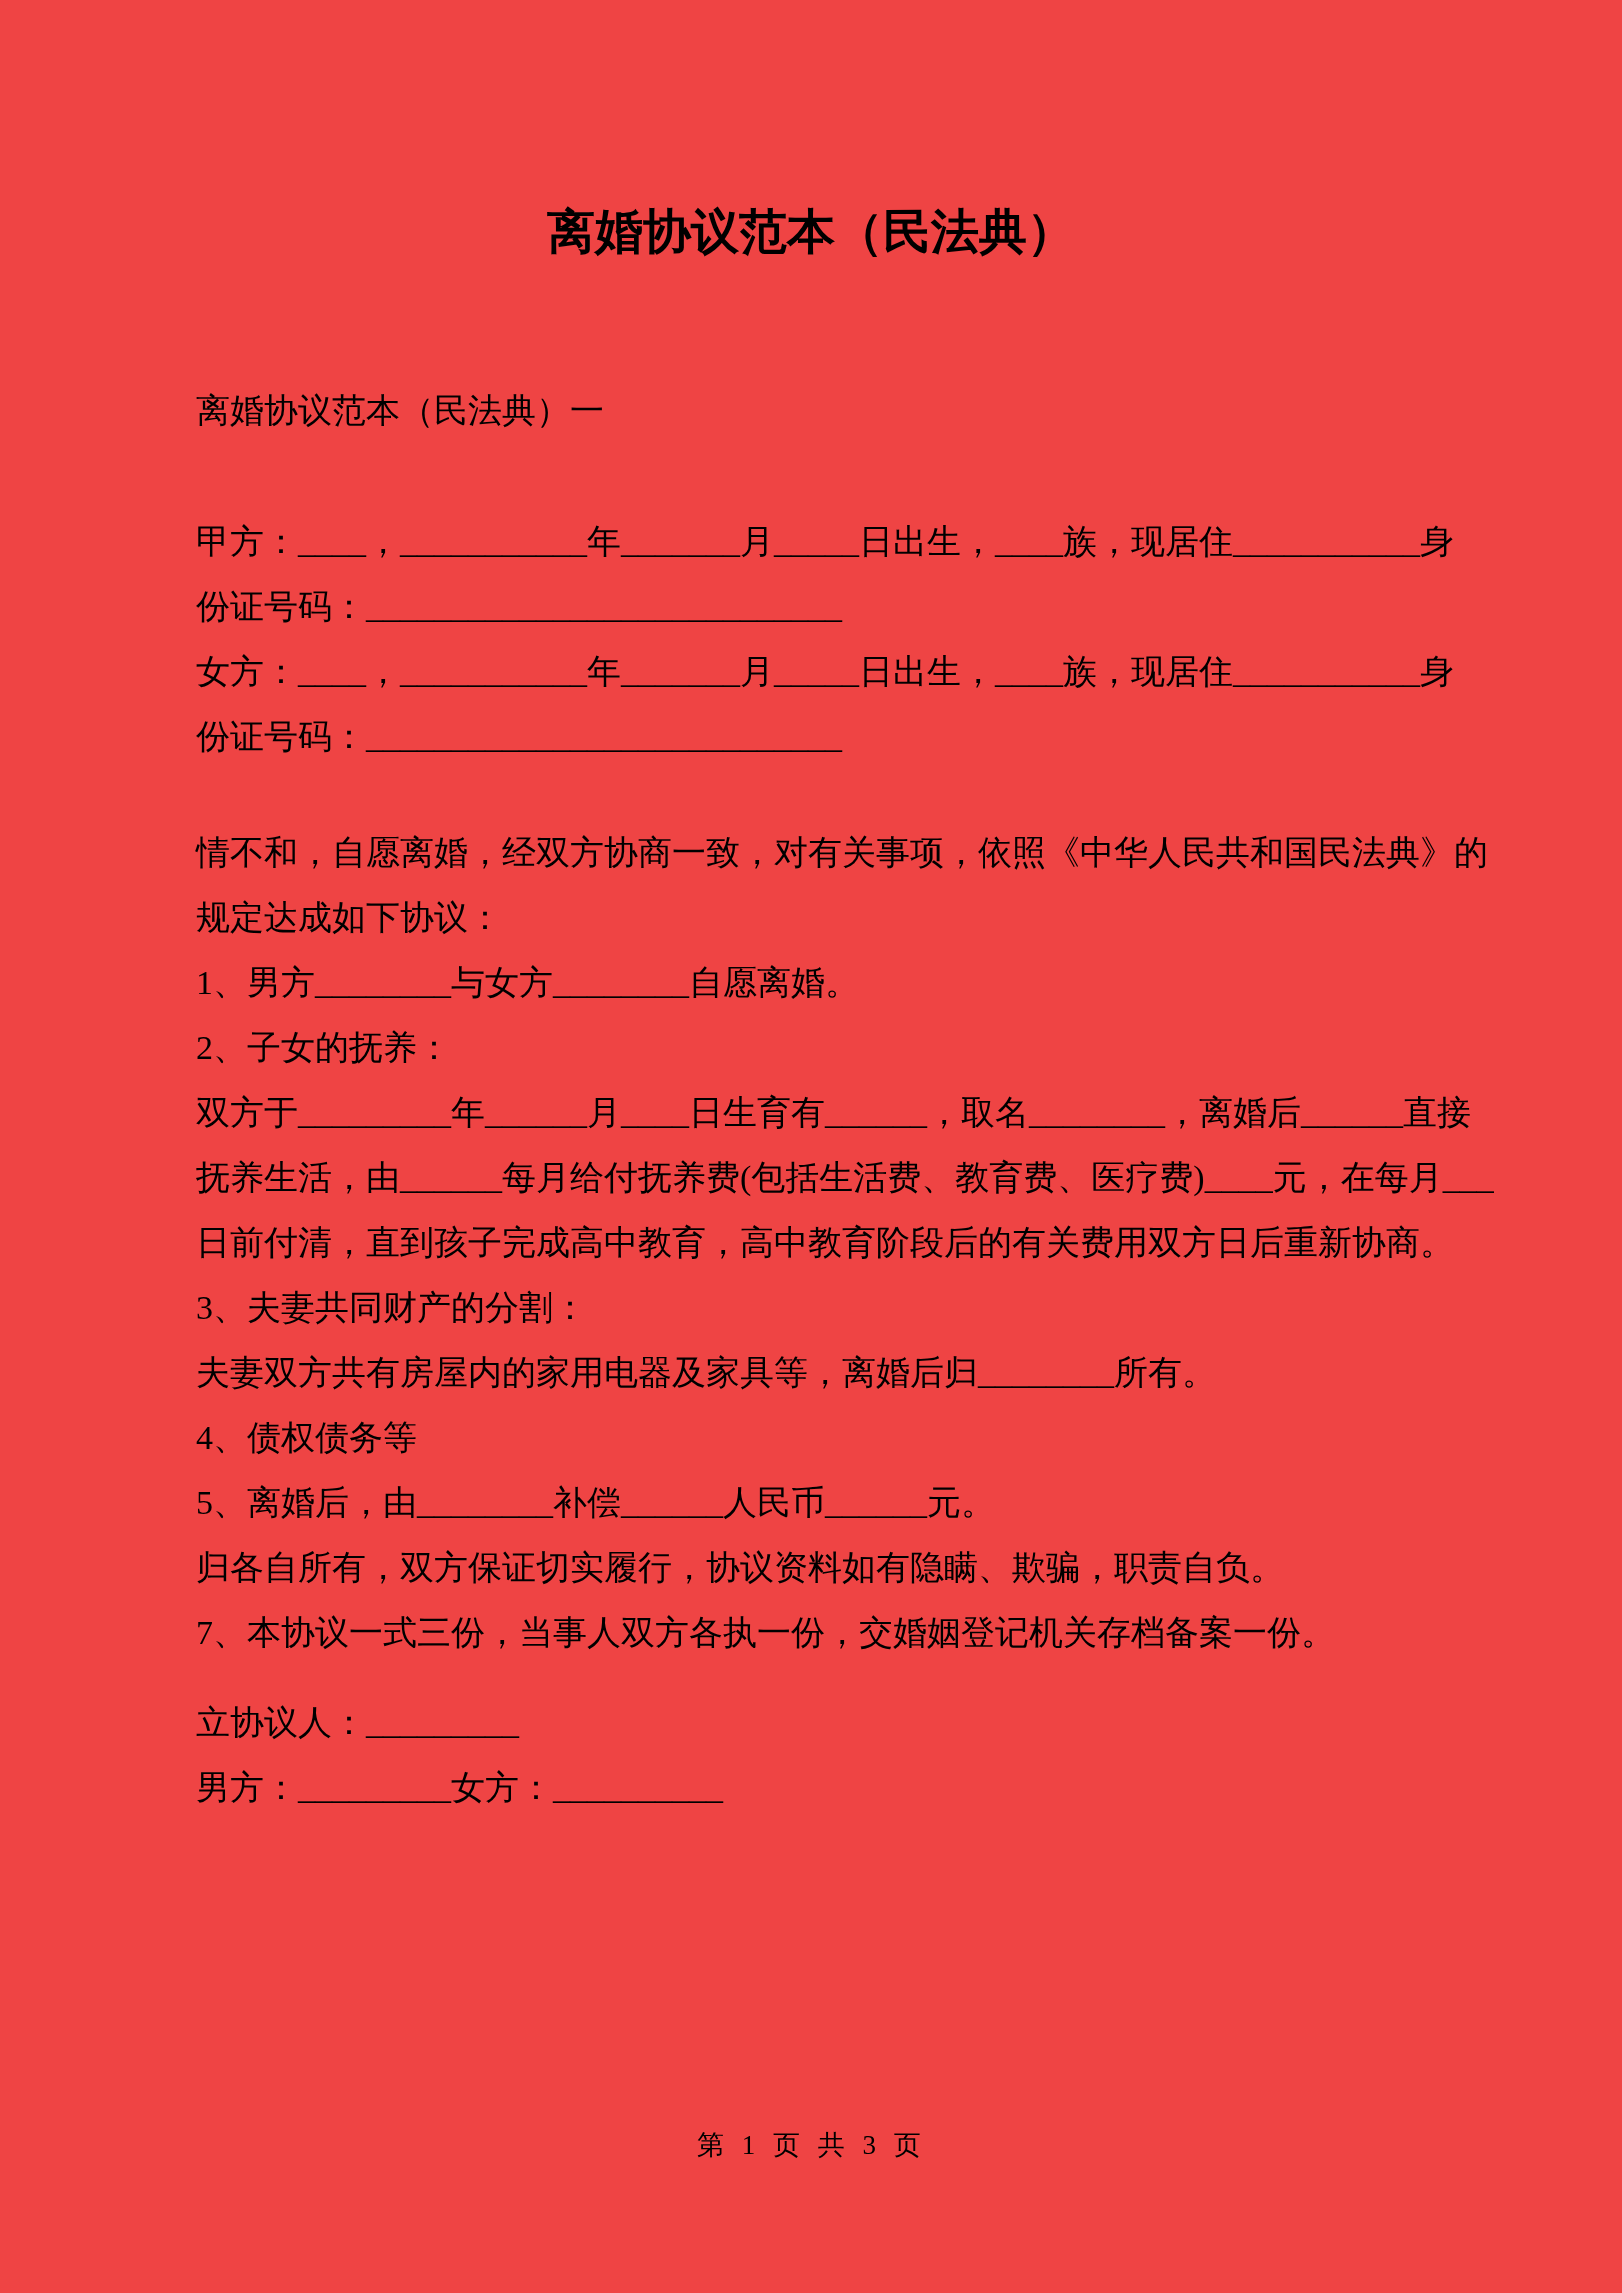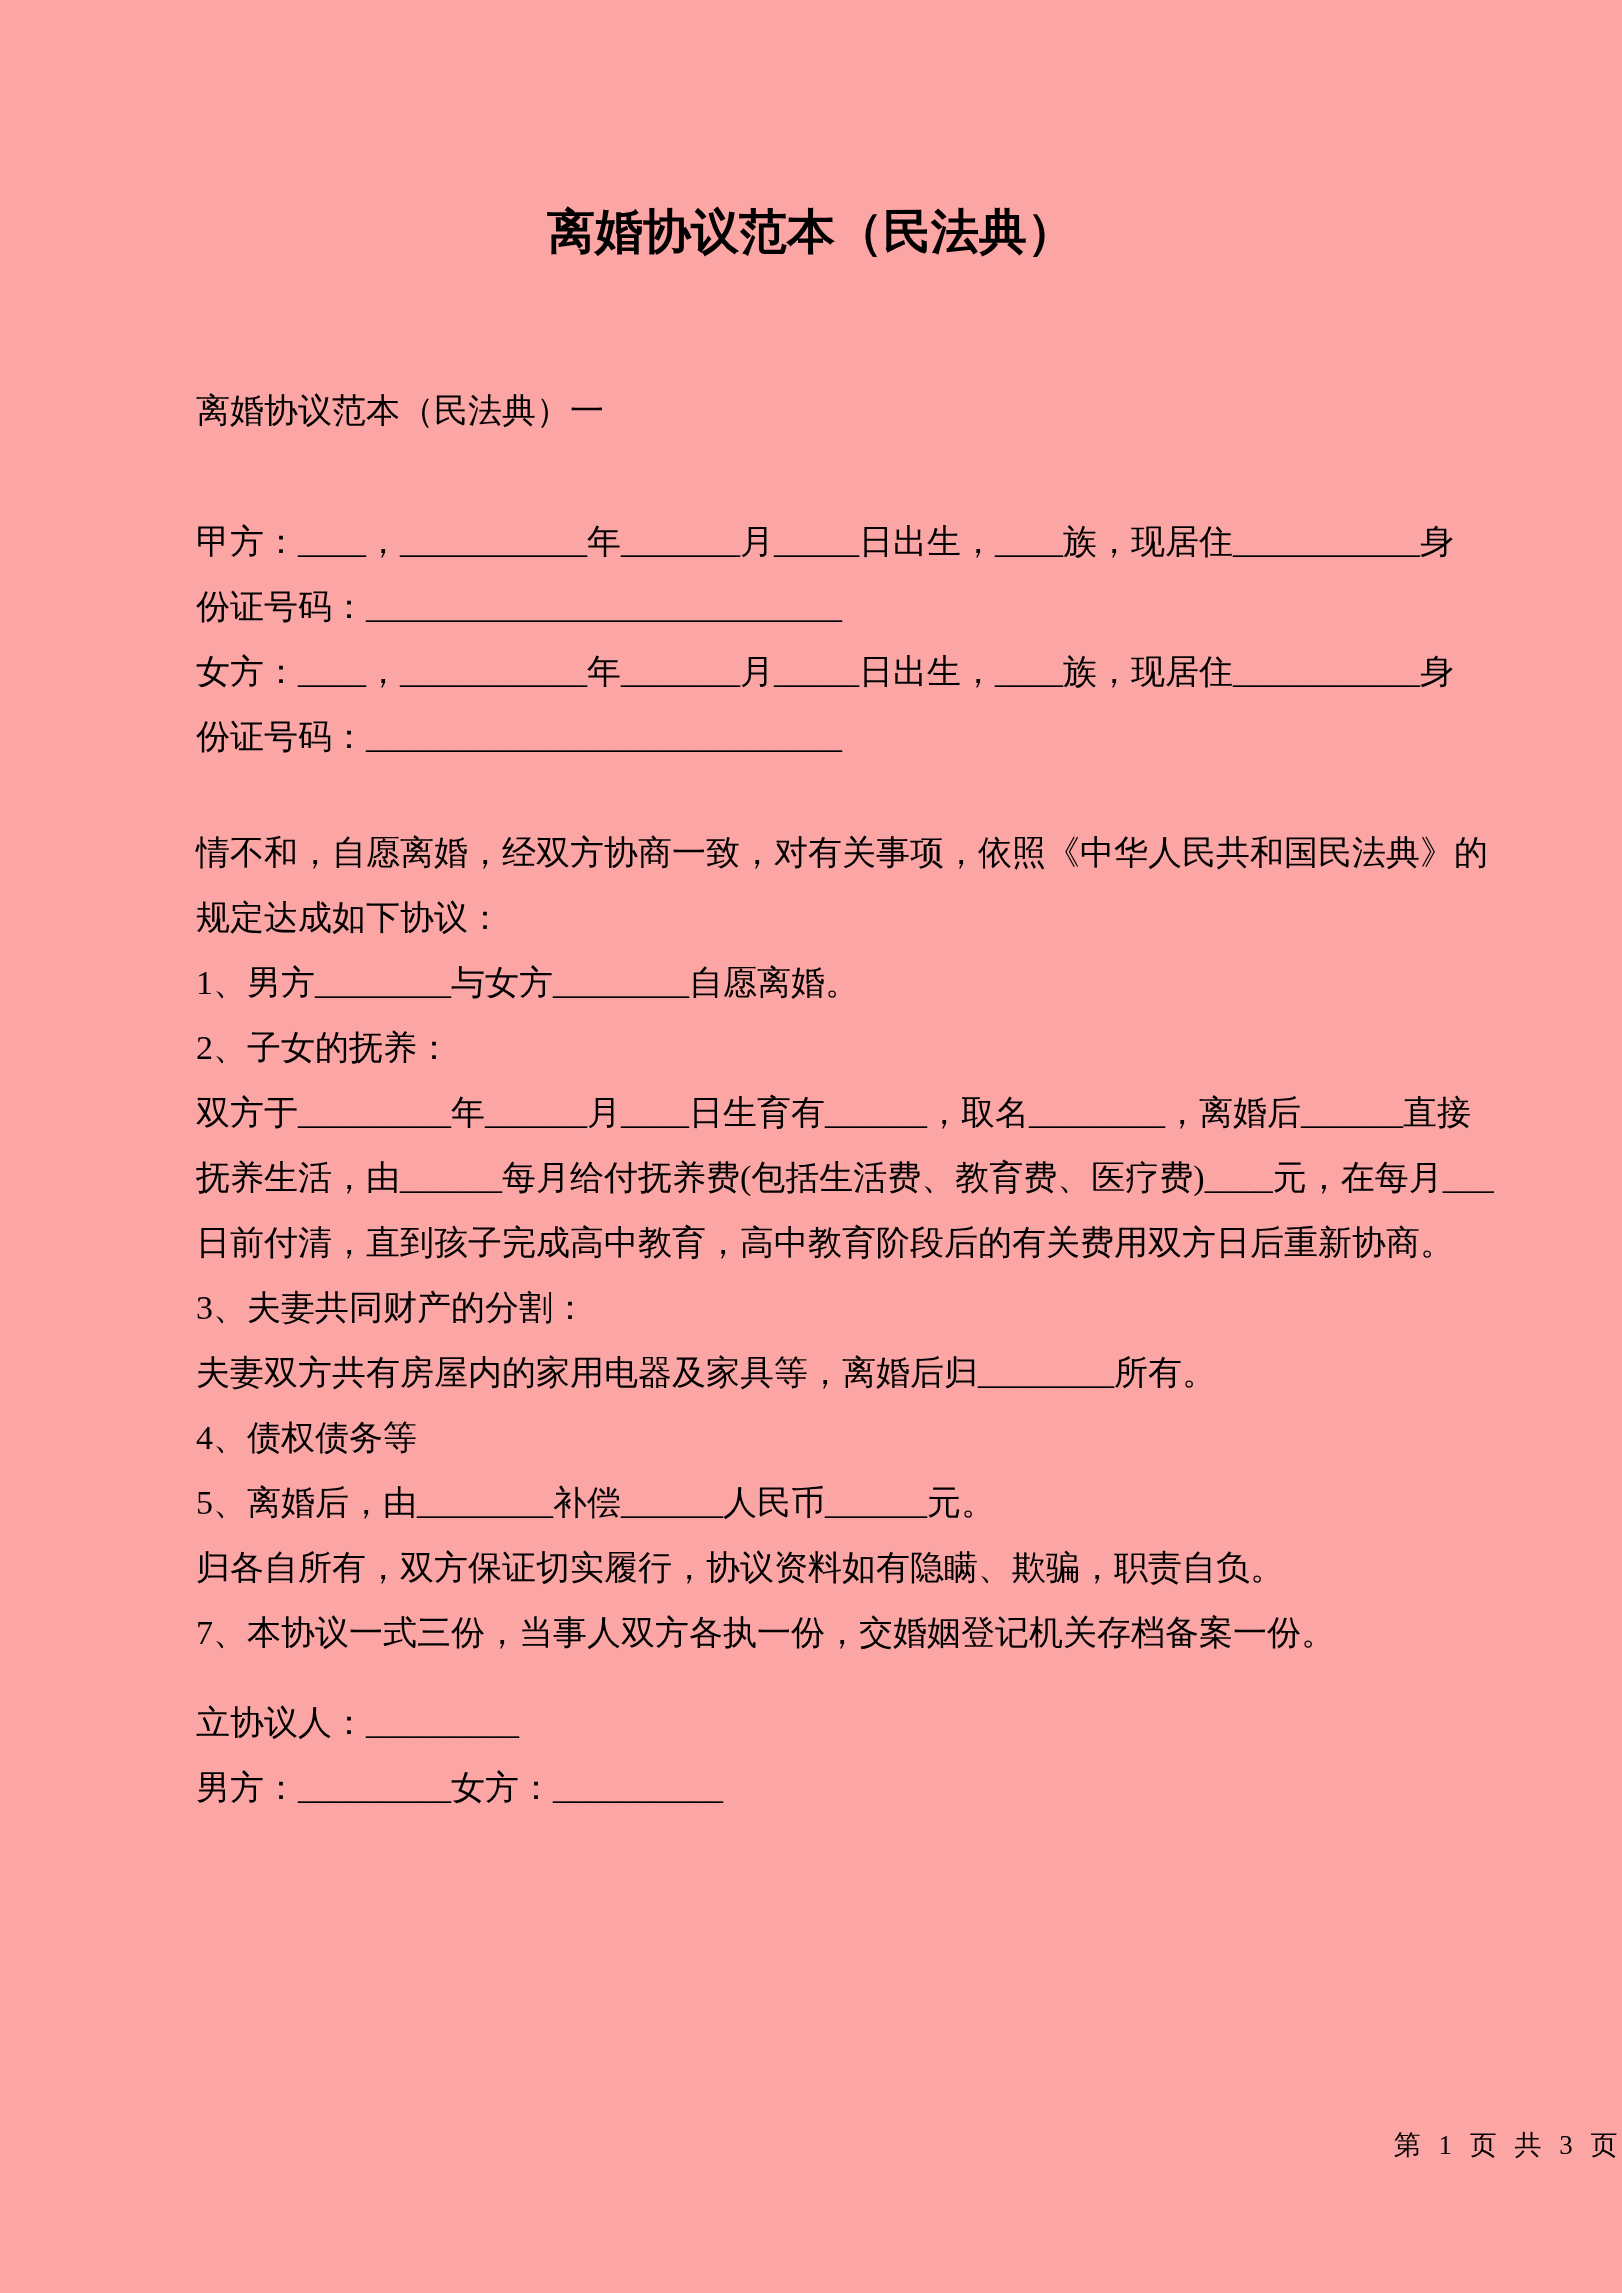--- a/index.html
+++ b/index.html
@@ -4,21 +4,21 @@
 <style>
   html, body {
     margin: 0;
     padding: 0;
     background: #ffffff;
   }
   .page {
     position: relative;
     width: 1623px;
     height: 2294px;
-    background: #fca5a5;
+    background: #ef4444;
     color: #000000;
     font-family: "Liberation Serif", "DejaVu Serif", serif;
     overflow: hidden;
   }
   .content {
     position: absolute;
     left: 196px;
     top: 0;
     width: 1230px;
   }
@@ -37,21 +37,21 @@
   }
   .sp-title { height: 110px; }   
   .sp-para  { height: 66px; }    
   .sp-block { height: 51px; }    
   .sp-sign  { height: 24.5px; }    
   .footer {
     position: absolute;
     top: 2127px;
     left: 0;
     width: 100%;
-    text-align: right;
+    text-align: center;
     font-size: 27px;
     line-height: 36px;
     letter-spacing: 5.5px;
     color: #000000;
   }
 </style>
 </head>
 <body>
 
 <div class="page">

